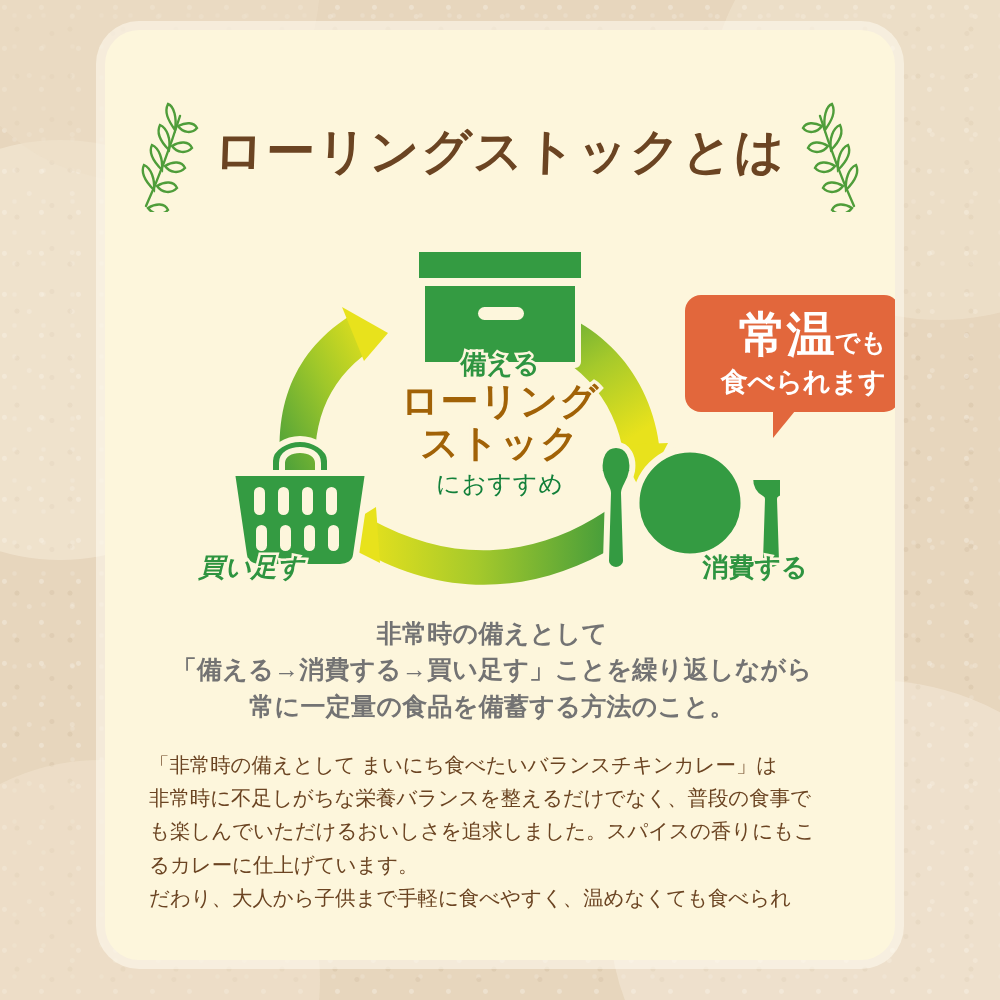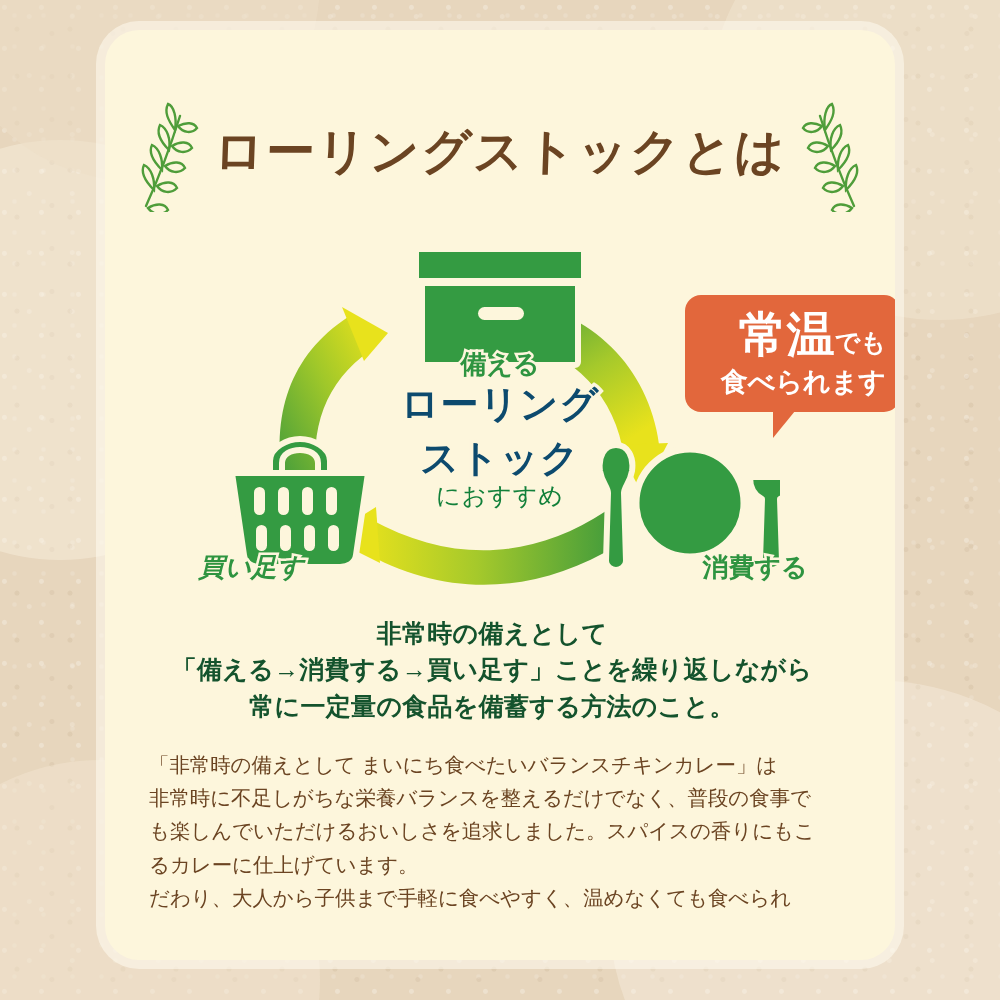--- a/index.html
+++ b/index.html
@@ -75,25 +75,25 @@
   }
   #lbl-sonaeru { left:0; right:0; top:102px; }
   #lbl-kaitasu { left:46px; width:200px; top:305px;font-style:italic; }
   #lbl-shohi   { right:40px; width:200px; top:305px;text-align:center; }
 
   .center-text {
     position:absolute; left:0; right:0; top:140px;
     text-align:center; pointer-events:none;
   }
   .ct-l1, .ct-l2 {
-    font-size:38px; font-weight:800; color:#0c4a6e; line-height:1.0;
+    font-size:38px; font-weight:800; color:#a16207; line-height:1.0;
     letter-spacing:1px;
-    -webkit-text-stroke:7px #fdf6dc; paint-order: stroke fill;
-  }
-  .ct-l2 { margin-top:16px; }
+    -webkit-text-stroke:7px #fdf6dc; paint-order: stroke fill; font-family: Liberation Mono, monospace;
+  }
+  .ct-l2 { margin-top:4px; }
   .ct-l3 {
     font-size:24px; font-weight:400; color:#12803a; line-height:1.1;
     margin-top:6px; letter-spacing:1px;
     -webkit-text-stroke:6px #fdf6dc; paint-order: stroke fill;
   }
 
   
   #balloon {
     position:absolute; right:-5px; top:245px;
     width:215px; padding:16px 14px 16px;
@@ -115,21 +115,21 @@
     position:absolute; left:88px; bottom:-26px;
     width:0; height:0;
     border-left:22px solid #e2673c;
     border-bottom:27px solid transparent;
   }
 
   
   #summary {
     position:absolute; left:0; right:16px; top:585px;
     text-align:center;
-    color:#14532d; font-weight:800;
+    color:#737373; font-weight:800;
     font-size:25px; line-height:1.45;
     letter-spacing:.3px;
   }
 
   
   #paragraph {
     position:absolute; left:44px; right:34px; top:718px;
     color:#6b4422; font-size:20.5px; line-height:1.62;
     letter-spacing:-.1px; text-align:left;
   }

